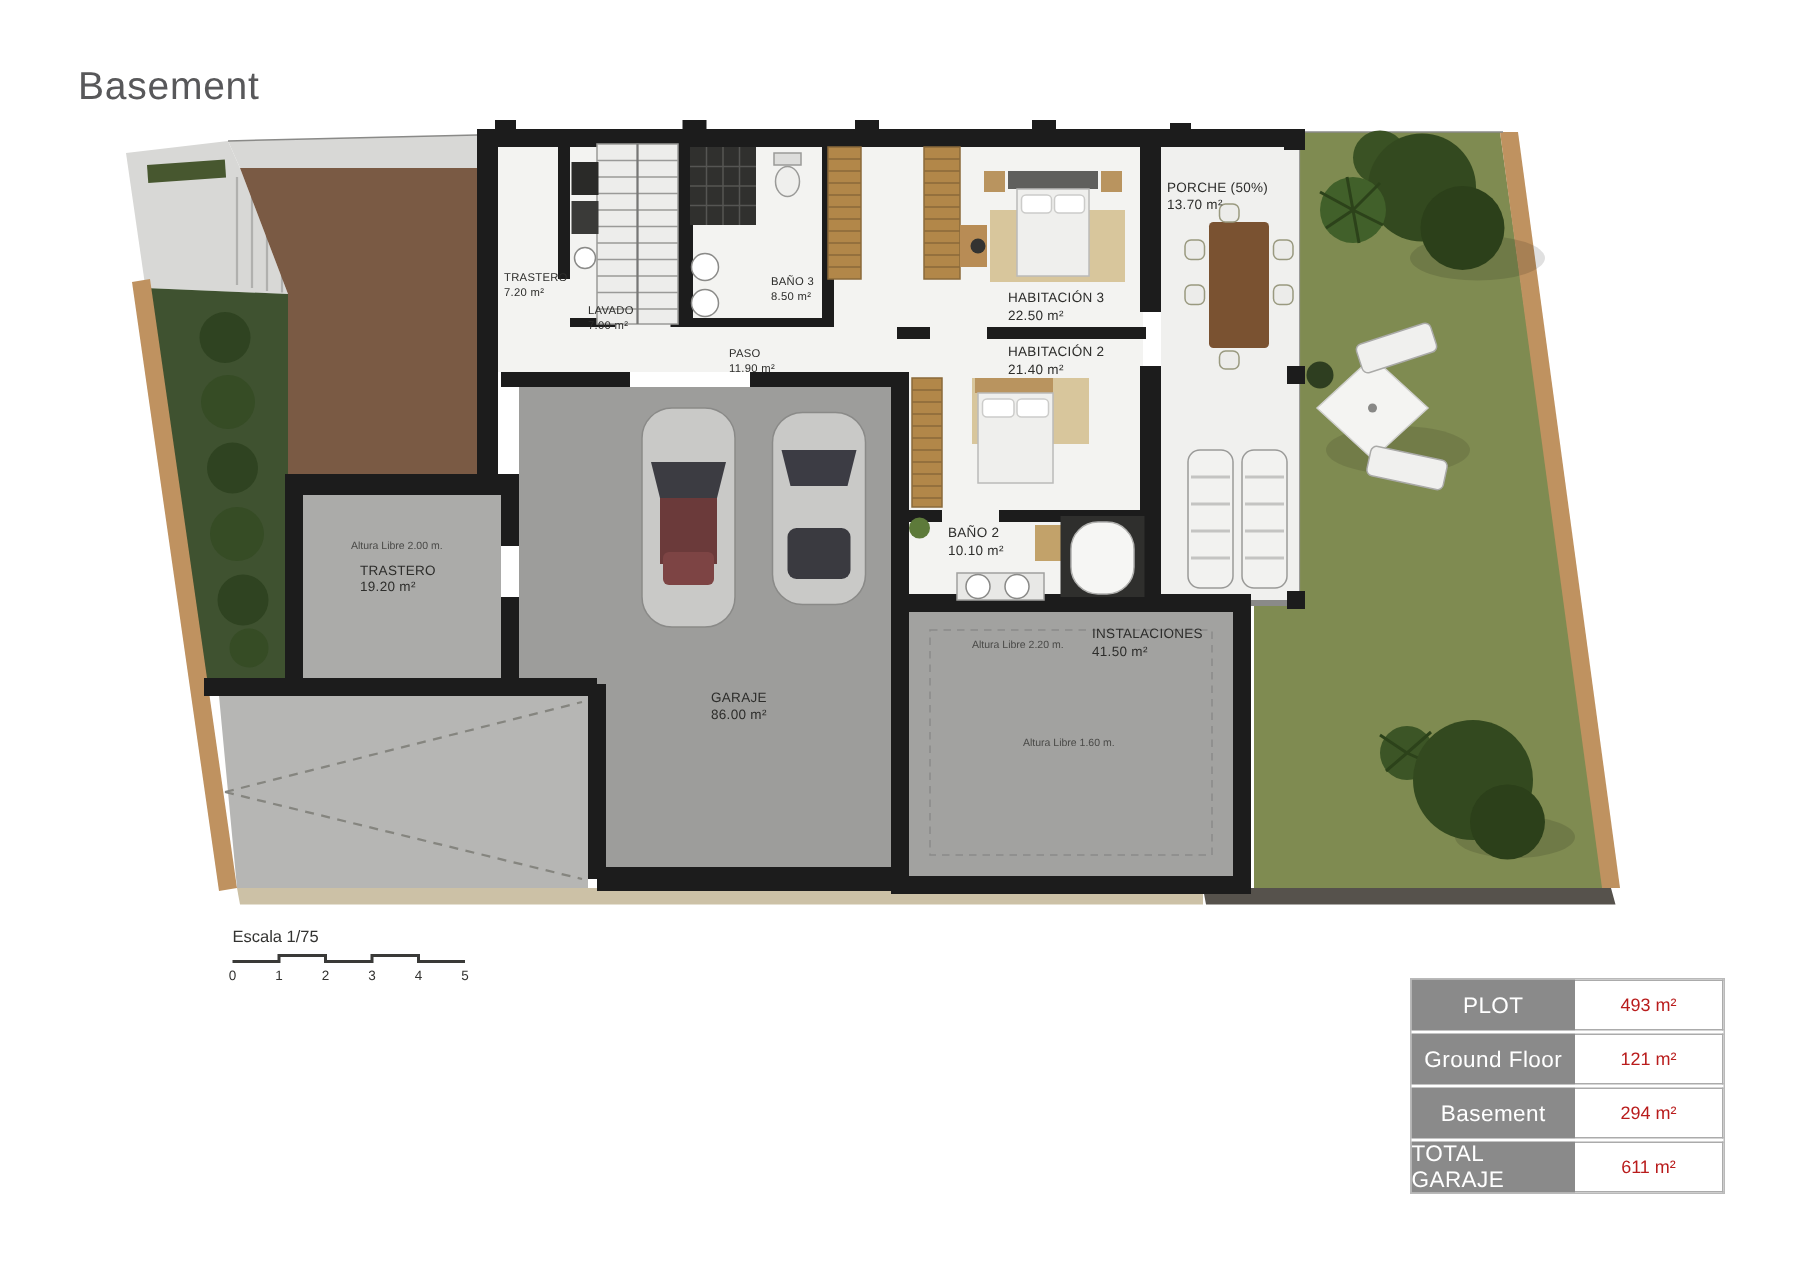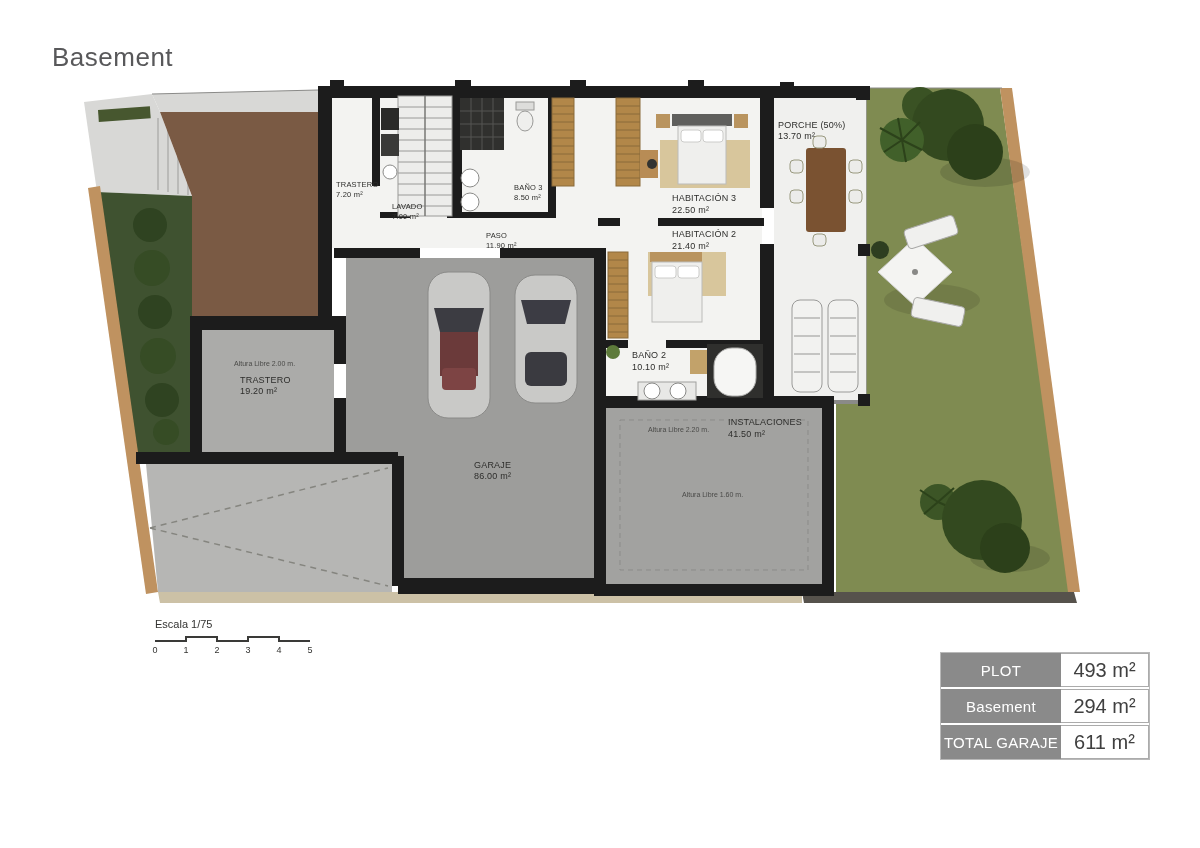--- a/index.html
+++ b/index.html
@@ -9,24 +9,24 @@
   svg text{font-family:"Liberation Sans",sans-serif;}
   .lbl{font-size:9px;fill:#2d2d2b;letter-spacing:.2px;}
   .sm{font-size:7.5px;}
   .note{font-size:7px;fill:#4a4a48;}
   .scale-title{font-size:11px;fill:#333331;}
   .tick{font-size:9px;fill:#333331;text-anchor:middle;}
   
   .summary-table{position:absolute;left:940px;top:652px;width:208px;border:1px solid #b9b9b9;background:#fff;}
   .s-row{display:flex;height:34px;margin-bottom:2px;}
   .s-row:last-child{margin-bottom:0;}
-  .s-label{width:120px;background:#8a8a8a;color:#ffffff;display:flex;align-items:center;justify-content:center;
+  .s-label{width:109px;background:#8a8a8a;color:#ffffff;display:flex;align-items:center;justify-content:center;
            font-size:15px;letter-spacing:.3px;}
-  .s-value{flex:1;background:#ffffff;border:1px solid #ababab;border-left:none;color:#404040;display:flex;
-           align-items:center;justify-content:center;font-size:20px;}
+  .s-value{flex:1;background:#ffffff;border:1px solid #ababab;border-left:none;color:#b91c1c;display:flex;
+           align-items:center;justify-content:center;font-size:12px;}
 </style>
 </head>
 <body>
 
 <div class="page">
 
   <div class="page-title">Basement</div>
 
   <svg width="1200" height="848" viewBox="0 0 1200 848" style="position:absolute;left:0;top:0;">
 
@@ -283,20 +283,24 @@
       <text class="tick" x="310" y="653">5</text>
     </g>
   </svg>
 
   <div class="summary-table">
     <div class="s-row">
       <div class="s-label">PLOT</div>
       <div class="s-value">493 m²</div>
     </div>
     <div class="s-row">
+      <div class="s-label">Ground Floor</div>
+      <div class="s-value">121 m²</div>
+    </div>
+    <div class="s-row">
       <div class="s-label">Basement</div>
       <div class="s-value">294 m²</div>
     </div>
     <div class="s-row">
       <div class="s-label">TOTAL GARAJE</div>
       <div class="s-value">611 m²</div>
     </div>
   </div>
 
 </div>

